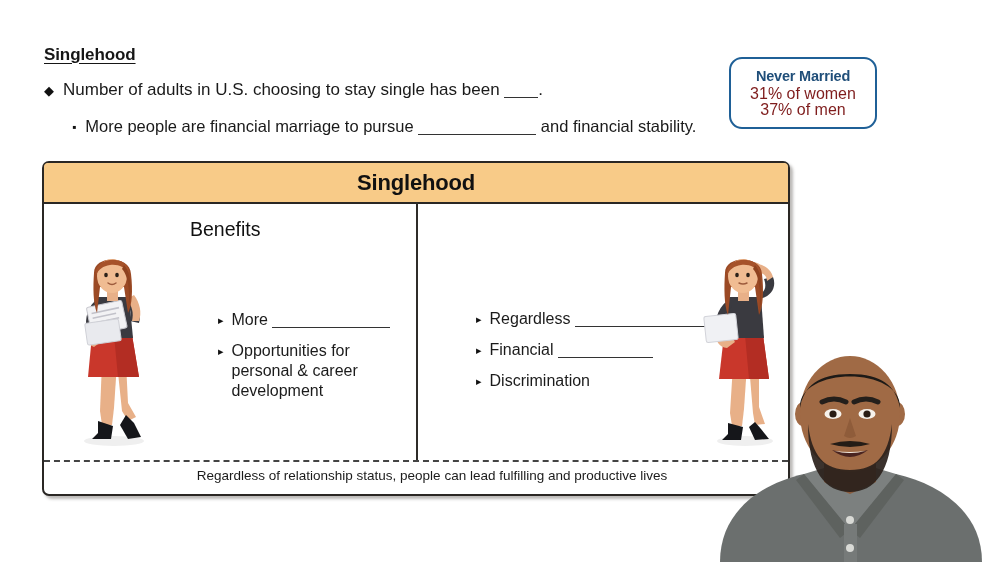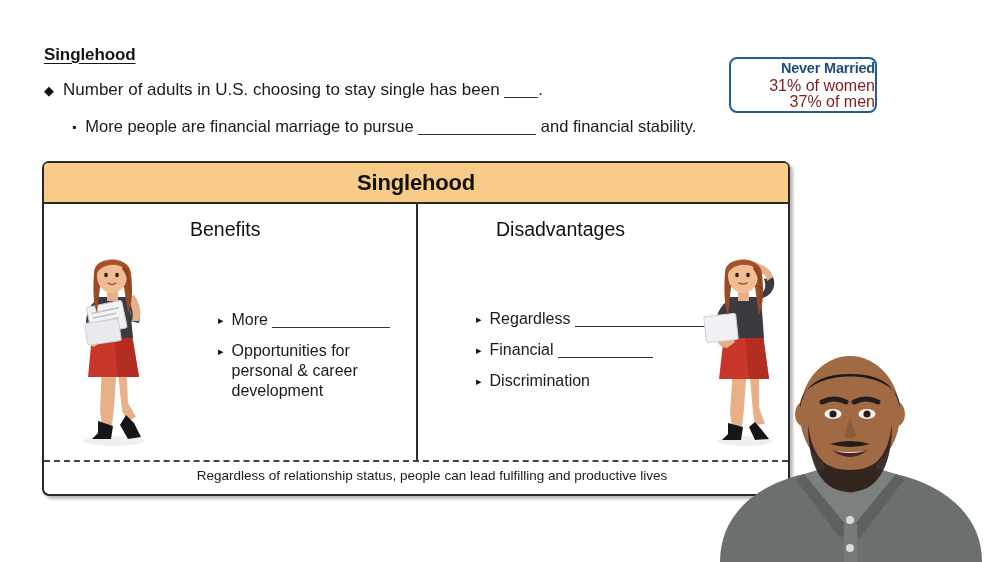--- a/index.html
+++ b/index.html
@@ -34,23 +34,23 @@
     display:flex;align-items:flex-start;gap:9px;
     white-space:nowrap;
   }
   .bullet-l2 .mk{font-size:12px;line-height:21px;color:#111;}
   .blank{display:inline-block;border-bottom:1.6px solid #333;vertical-align:-3px;}
   .bl-sm{width:34px;}
   .bl-md{width:118px;}
 
   
   .callout{
-    position:absolute;left:729px;top:57px;width:148px;height:56px;
-    border:2.6px solid #1F6097;border-radius:8px;background:#fff;
-    display:flex;flex-direction:column;align-items:flex-end;justify-content:center;
+    position:absolute;left:729px;top:57px;width:148px;height:72px;
+    border:2.6px solid #1F6097;border-radius:13px;background:#fff;
+    display:flex;flex-direction:column;align-items:center;justify-content:center;
     box-sizing:border-box;
   }
   .callout-title{
     font-size:14.5px;font-weight:bold;color:#1F4E79;margin-bottom:2px;letter-spacing:-0.2px;
   }
   .callout-line{font-size:16px;color:#7f1d1d;line-height:16px;}
 
   
   .frame{
     position:absolute;left:42px;top:161px;width:748px;height:335px;
@@ -130,21 +130,20 @@
   <div class="frame">
 
     <div class="frame-head">
       <span class="frame-head-text">Singlehood</span>
     </div>
 
     <div class="col-divider"></div>
     <div class="dashed-sep"></div>
 
     <div class="col-title benefits">Benefits</div>
-    <div class="col-title disadv">Disadvantages</div>
 
     <div class="col-list benefits">
       <div class="li">
         <span class="mk">▸</span>
         <span class="tx"><span>More </span><span class="blank bl-b1"></span></span>
       </div>
       <div class="li">
         <span class="mk">▸</span>
         <span class="tx">Opportunities for personal &amp; career development</span>
       </div>

